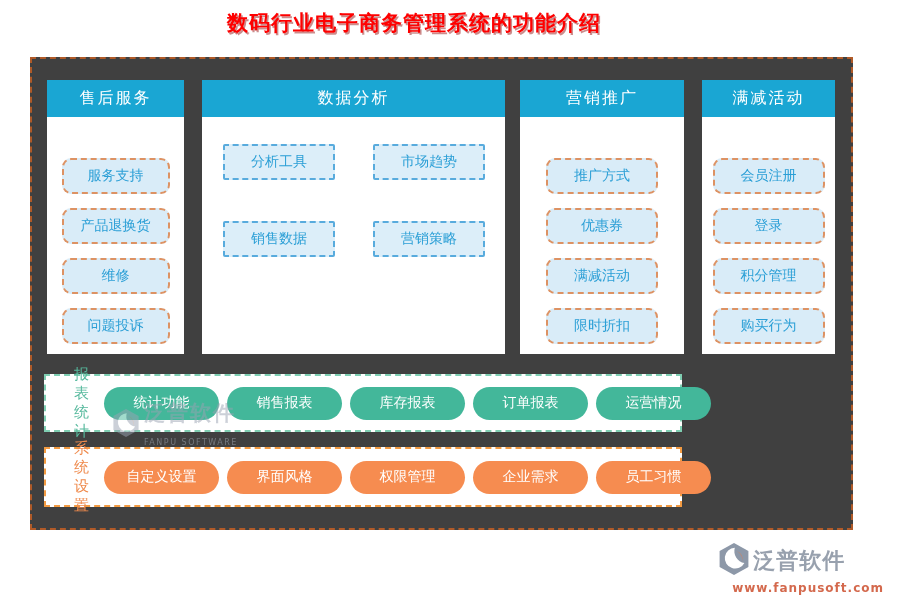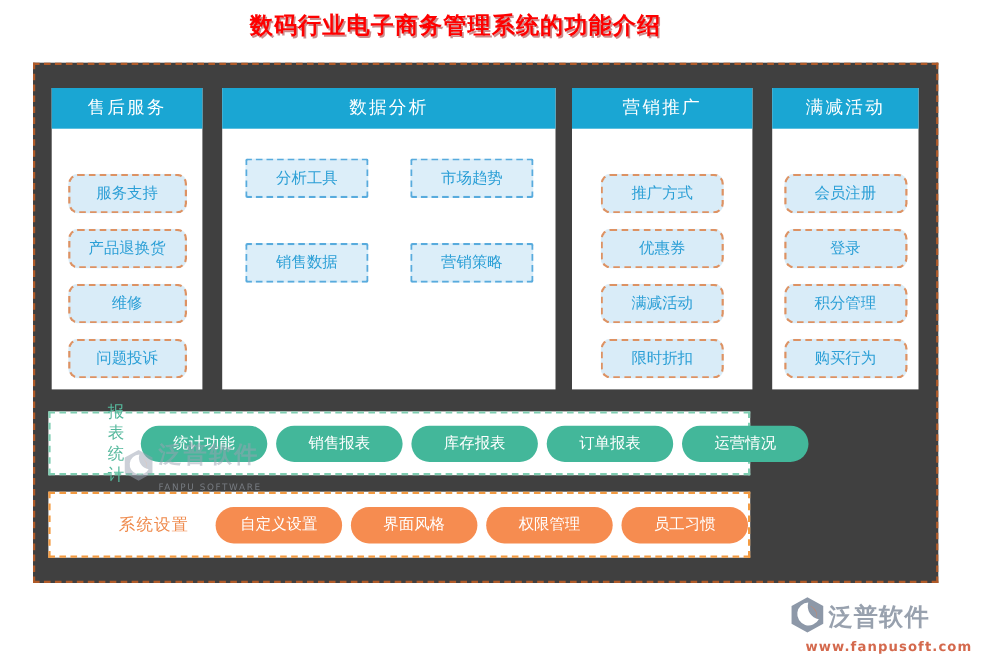--- a/index.html
+++ b/index.html
@@ -39,21 +39,21 @@
   .col-3 .feature, .col-4 .feature { width:112px; }
 
   .grid-body {
     padding:27px 21px 0 21px;
     display:grid; grid-template-columns:112px 112px; column-gap:38px; row-gap:41px;
   }
   .grid-body .feature { width:112px; border:2px dashed #58abdd; border-radius:2px; background:#dceef9; }
 
   .band {
     position:absolute; left:12px; width:638px; background:#ffffff;
-    display:flex; align-items:center; padding-left:52px;
+    display:flex; align-items:center; padding-left:28px;
   }
   .band-report { top:315px; height:58px; border:2px dashed #7fceb2; }
   .band-system { top:388px; height:60px; border:2px dashed #f39b42; }
 
   .band-label { width:90px; margin-right:14px; text-align:center; font-size:15px; letter-spacing:1px; }
   .band-report .band-label { color:#56b99d; }
   .band-system .band-label { color:#ef8a4c; }
 
   .pills { display:flex; gap:8px;text-align:right; }
   .pill {
@@ -136,20 +136,21 @@
         <div class="pill">运营情况</div>
       </div>
     </div>
 
     <div class="band band-system">
       <div class="band-label">系统设置</div>
       <div class="pills">
         <div class="pill">自定义设置</div>
         <div class="pill">界面风格</div>
         <div class="pill">权限管理</div>
+        <div class="pill">企业需求</div>
         <div class="pill">员工习惯</div>
       </div>
     </div>
 
   </div>
 
   <div class="watermark">
     <span>
       <svg width="28" height="30" viewBox="0 0 40 42">
         <polygon points="20,1 38,11 38,31 20,41 2,31 2,11" fill="#9aa3b2"></polygon>

